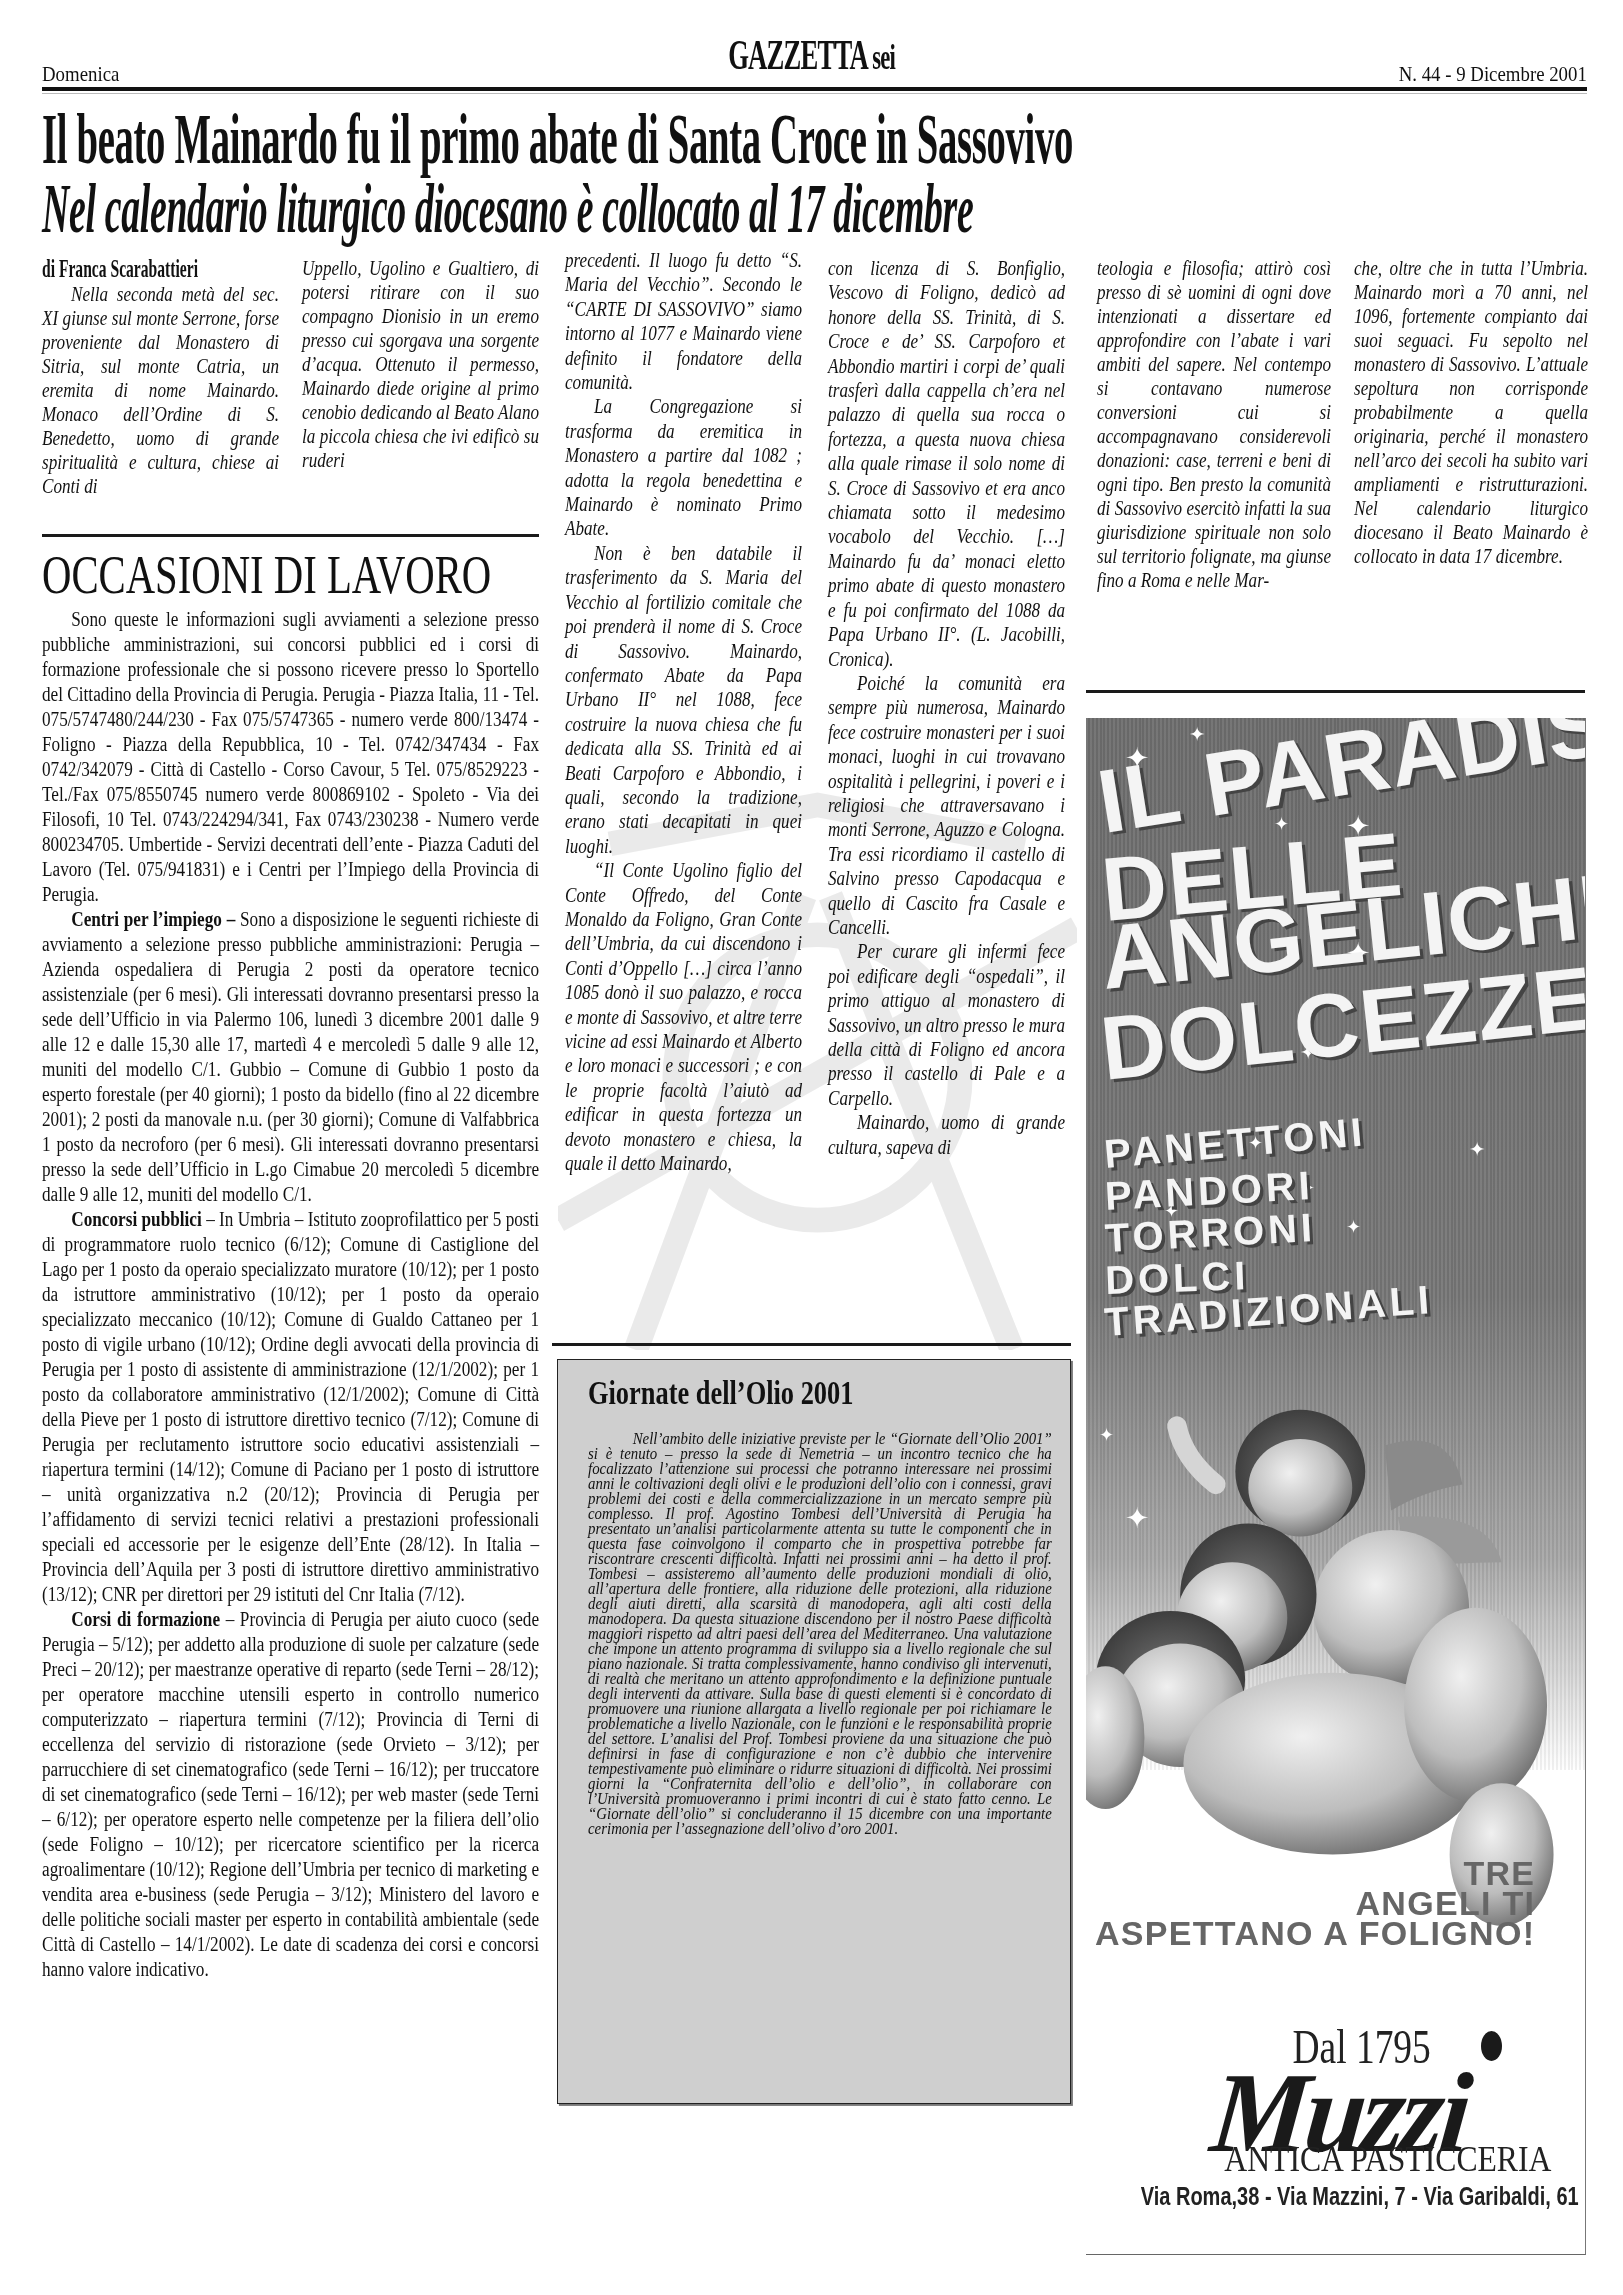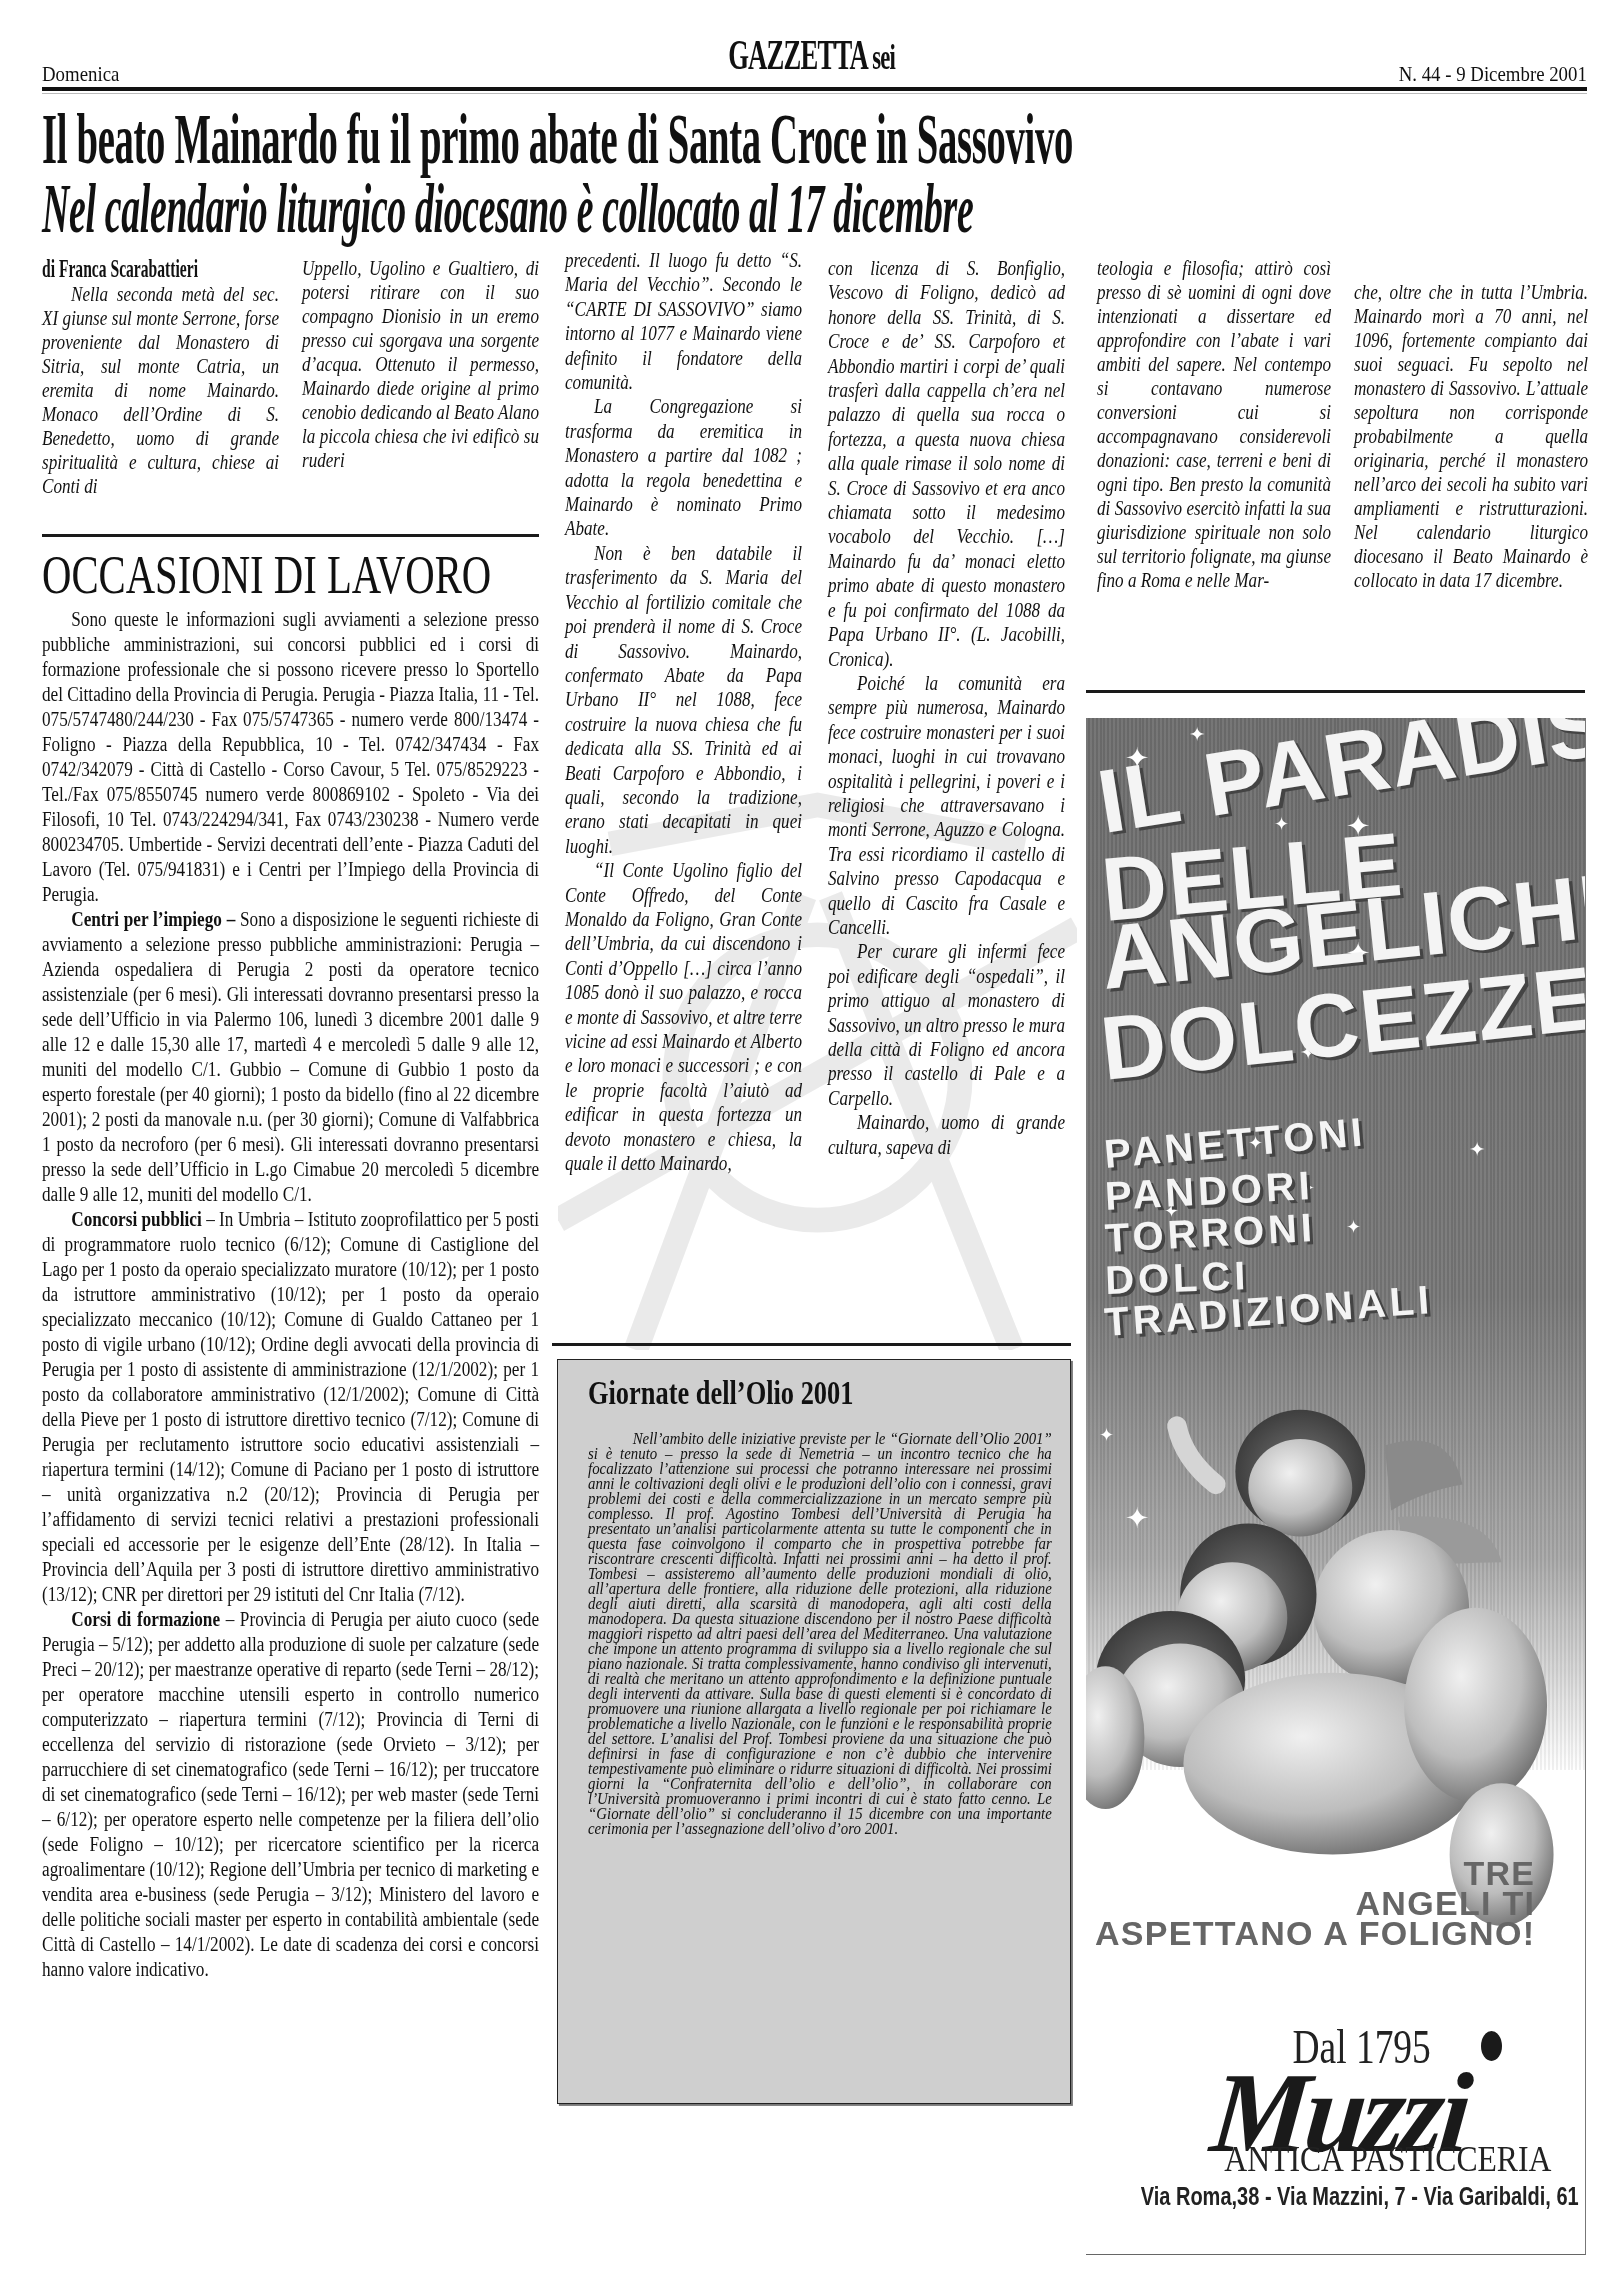--- a/index.html
+++ b/index.html
@@ -159,21 +159,21 @@
       <p>Nell’ambito delle iniziative previste per le “Giornate dell’Olio 2001” si è tenuto – presso la sede di Nemetria – un incontro tecnico che ha focalizzato l’attenzione sui processi che potranno interessare nei prossimi anni le coltivazioni degli olivi e le produzioni dell’olio con i connessi, gravi problemi dei costi e della commercializzazione in un mercato sempre più complesso. Il prof. Agostino Tombesi dell’Università di Perugia ha presentato un’analisi particolarmente attenta su tutte le componenti che in questa fase coinvolgono il comparto che in prospettiva potrebbe far riscontrare crescenti difficoltà. Infatti nei prossimi anni – ha detto il prof. Tombesi – assisteremo all’aumento delle produzioni mondiali di olio, all’apertura delle frontiere, alla riduzione delle protezioni, alla riduzione degli aiuti diretti, alla scarsità di manodopera, agli alti costi della manodopera. Da questa situazione discendono per il nostro Paese difficoltà maggiori rispetto ad altri paesi dell’area del Mediterraneo. Una valutazione che impone un attento programma di sviluppo sia a livello regionale che sul piano nazionale. Si tratta complessivamente, hanno condiviso gli intervenuti, di realtà che meritano un attento approfondimento e la definizione puntuale degli interventi da attivare. Sulla base di questi elementi si è concordato di promuovere una riunione allargata a livello regionale per poi richiamare le problematiche a livello Nazionale, con le funzioni e le responsabilità proprie del settore. L’analisi del Prof. Tombesi proviene da una situazione che può definirsi in fase di configurazione e non c’è dubbio che intervenire tempestivamente può eliminare o ridurre situazioni di difficoltà. Nei prossimi giorni la “Confraternita dell’olio e dell’olio”, in collaborare con l’Università promuoveranno i primi incontri di cui è stato fatto cenno. Le “Giornate dell’olio” si concluderanno il 15 dicembre con una importante cerimonia per l’assegnazione dell’olivo d’oro 2001.</p>
     </div>
 </div>
 
 <div class="col serif it" style="left:1097px; top:256px; width:234px;">
   <div class="inner">
     <p class="noind">teologia e filosofia; attirò così presso di sè uomini di ogni dove intenzionati a dissertare ed approfondire con l’abate i vari ambiti del sapere. Nel contempo si contavano numerose conversioni cui si accompagnavano considerevoli donazioni: case, terreni e beni di ogni tipo. Ben presto la comunità di Sassovivo esercitò infatti la sua giurisdizione spirituale non solo sul territorio folignate, ma giunse fino a Roma e nelle Mar-</p>
   </div>
 </div>
 
-<div class="col serif it" style="left:1354px; top:256px; width:234px;margin-top:24px;">
+<div class="col serif it" style="left:1354px; top:256px; width:234px;">
   <div class="inner">
     <p class="noind">che, oltre che in tutta l’Umbria. Mainardo morì a 70 anni, nel 1096, fortemente compianto dai suoi seguaci. Fu sepolto nel monastero di Sassovivo. L’attuale sepoltura non corrisponde probabilmente a quella originaria, perché il monastero nell’arco dei secoli ha subito vari ampliamenti e ristrutturazioni. Nel calendario liturgico diocesano il Beato Mainardo è collocato in data 17 dicembre.</p>
   </div>
 </div>
 
 <div class="rule" style="left:1086px; top:690px; width:499px;"></div>
 
 <div class="abs" id="ad">
   <div id="ad-sky"></div>
 

